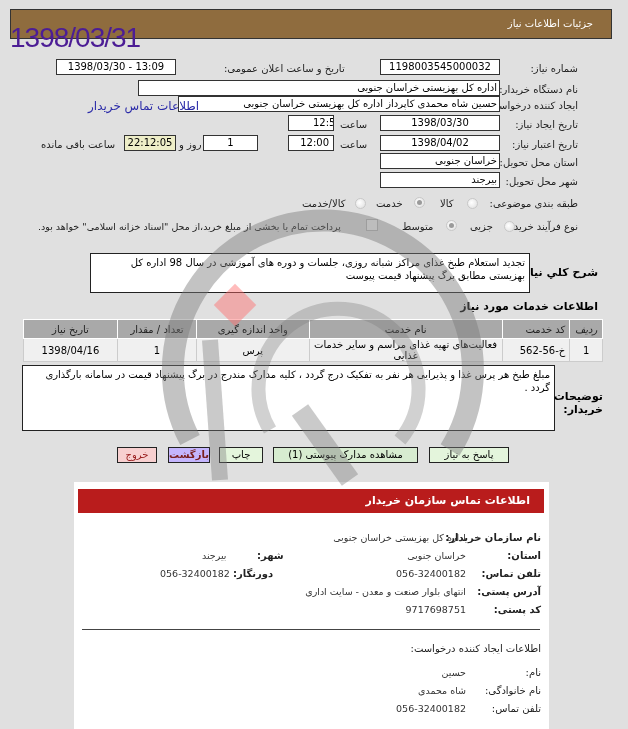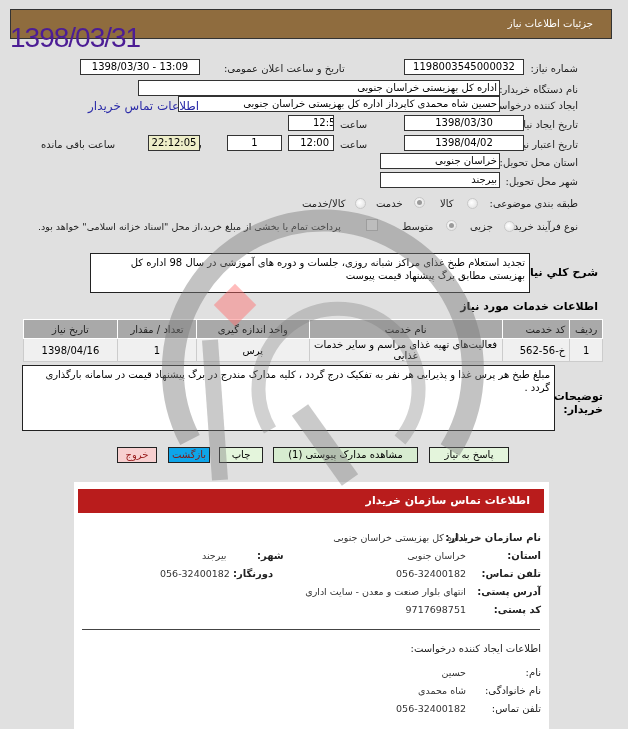--- a/index.html
+++ b/index.html
@@ -21,21 +21,21 @@
   }
   .stamp {
     left: 10px; top: 24px; color: #4c1d95; font-size: 28px;
     font-family: "Liberation Sans", sans-serif; letter-spacing: -1px; line-height: 1;
   }
   .lbl { direction: rtl; text-align: right; font-size: 10px; color: #222; white-space: nowrap; }
   .box {
     background: #fff; border: 1px solid #333; height: 16px;
     font-size: 10px; line-height: 14px; white-space: nowrap; overflow: hidden;
   }
-  .box.c { text-align: center; margin-left: 24px; }
+  .box.c { text-align: center; }
   .box.r { text-align: right; direction: rtl; padding-right: 2px; }
   .box.yellow { background: #eeeec8; }
   .link { color: #2a2aa8; direction: rtl; white-space: nowrap; }
   .radio {
     width: 11px; height: 11px; border-radius: 50%;
     background: radial-gradient(circle at 40% 40%, #fff, #ddd);
     border: 1px solid #c8c8c8;
   }
   .radio.checked::after {
     content: ""; position: absolute; left: 2px; top: 2px; width: 5px; height: 5px;
@@ -54,21 +54,21 @@
   }
   table.svc td {
     background: #f0f0f0; height: 19px; border: 1px solid #ccc; padding: 0 4px;
   }
   .btn {
     height: 16px; border: 1px solid #222; font-size: 10px; line-height: 14px;
     text-align: center; direction: rtl; white-space: nowrap; cursor: pointer;
   }
   .btn.green { background: #e4f5dc; }
   .btn.pink { background: #f8d0d0; color: #9a2020; }
-  .btn.pinkdark { background: #0ea5e9; color: #7a2020; }
+  .btn.pinkdark { background: #c4b5fd; color: #7a2020; font-weight: bold; }
   .card {
     left: 74px; top: 482px; width: 475px; height: 247px; background: #fff;
   }
   .card-head {
     left: 78px; top: 489px; width: 466px; height: 24px; background: #b91c1c;
   }
   .card-title { right: 14px; top: 5px; color: #fff; font-size: 11px; font-weight: bold; direction: rtl; white-space: nowrap; }
   .c-lbl { font-weight: bold; font-size: 10px; direction: rtl; white-space: nowrap; color: #222; }
   .c-val { font-size: 9.5px; direction: rtl; white-space: nowrap; color: #333; }
   .hr { background: #444; height: 1px; }
@@ -129,21 +129,21 @@
 <span class="abs checkbox" style="left:366px;top:219px;"></span>
 <span class="abs lbl" style="left:38px;top:221px;font-size:9.5px;">پرداخت تمام یا بخشی از مبلغ خرید،از محل "اسناد خزانه اسلامی" خواهد بود.</span>
 
 <span class="abs bold-lbl" style="right:30px;top:266px;">شرح کلي نياز:</span>
 <div class="abs textarea" style="left:90px;top:253px;width:440px;height:40px;">تجدید استعلام طبخ غذای مراکز شبانه روزی، جلسات و دوره های آموزشی در سال 98  اداره کل بهزیستی مطابق برگ پیشنهاد قیمت پیوست</div>
 
 <span class="abs bold-lbl" style="right:30px;top:300px;">اطلاعات خدمات مورد نیاز</span>
 <table class="abs svc" style="left:23px;top:319px;width:580px;">
   <thead>
     <tr>
-      <th style="width:22px;">ردیف</th>
+      <th style="width:22px;font-style:italic;">ردیف</th>
       <th style="width:65px;text-align:right;">کد خدمت</th>
       <th style="width:185px;">نام خدمت</th>
       <th style="width:108px;">واحد اندازه گیری</th>
       <th style="width:76px;">تعداد / مقدار</th>
       <th style="width:90px;">تاریخ نیاز</th>
     </tr>
   </thead>
   <tbody>
     <tr>
       <td style="text-align:center;">1</td>

